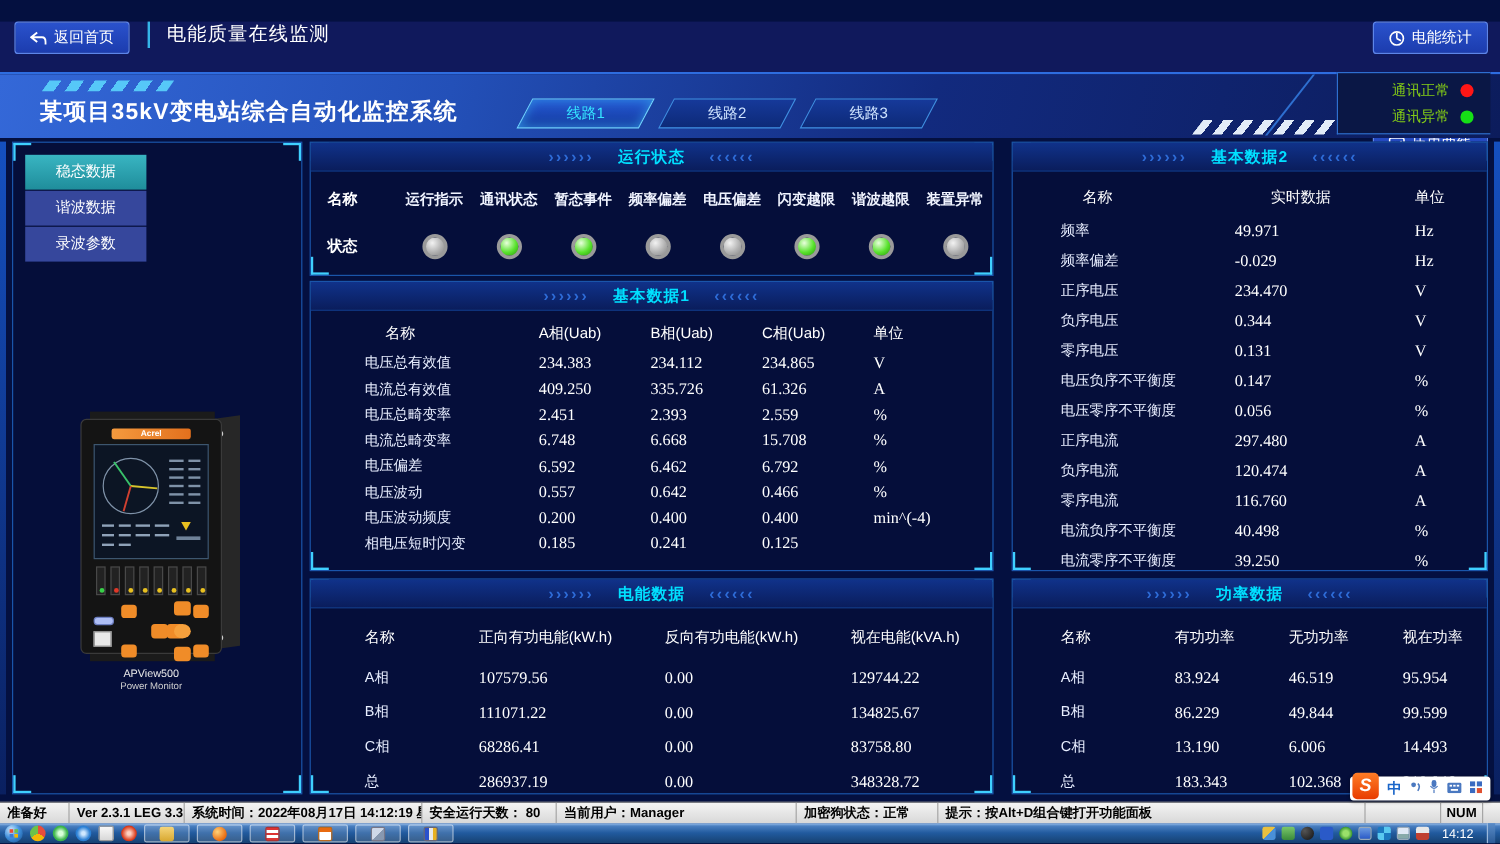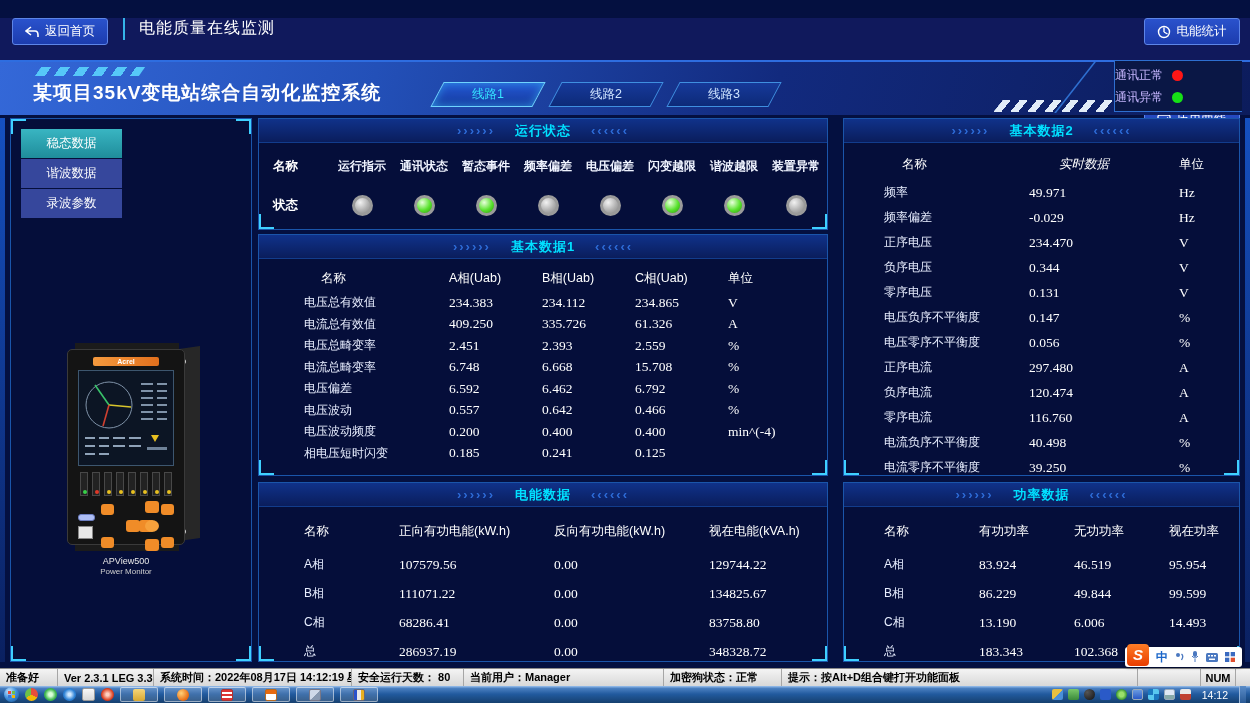--- a/index.html
+++ b/index.html
@@ -42,21 +42,21 @@
   .band-title { position:absolute; left:33px; top:18px; color:#fff; font-size:19px; font-weight:bold; letter-spacing:1px; }
   .tabs { position:absolute; left:437px; top:20px; display:flex; gap:16px; }
   .tab { width:102px; height:25px; transform:skewX(-28deg); background:linear-gradient(180deg,#16399a,#0d2a78);
     border:1px solid #3f8fe0; display:flex; align-items:center; justify-content:center; cursor:pointer; }
   .tab span { transform:skewX(28deg); font-size:12.5px; color:#cfe4ff; }
   .tab.active { background:linear-gradient(180deg,#2458d4,#153b9e); border-color:#6fd4ff; box-shadow:0 0 8px #2f8fe0 inset; }
   .tab.active span { color:#35e4ff; }
   .legend-wing { position:absolute; right:118px; top:0; width:58px; height:51px; border-left:2px solid #2e6fd0; transform:skewX(-38deg); }
   .legend { position:absolute; right:8px; top:-2px; width:128px; height:52px; border:1px solid #2e6fd0; border-right:none;
     background:#0a1745; display:flex; flex-direction:column; justify-content:center; gap:5px; padding-right:14px; }
-  .leg-row { display:flex; align-items:center; justify-content:flex-start; gap:9px; color:#c4b5fd; font-size:12px; }
+  .leg-row { display:flex; align-items:center; justify-content:flex-end; gap:9px; color:#84cc16; font-size:12px; }
   .leg-dot { width:11px; height:11px; border-radius:50%; }
   .hatch { position:absolute; right:140px; top:38px; width:112px; height:12px; transform:skewX(-38deg);
     background:repeating-linear-gradient(90deg,#e2ecf8 0 8px,transparent 8px 17px); }
 
   
   .edge { position:absolute; top:118px; height:544px; width:5px; background:linear-gradient(180deg,#1550c0,#0a2060); }
   .edge.l { left:0; } .edge.r { right:0; }
 
   
   .panel { position:absolute; border:1px solid #1a55aa; background-color:#050e3a;
@@ -78,21 +78,21 @@
   .tr .val { font-family:"Liberation Serif", serif; font-size:13.5px; color:#fff; }
   .tr.th { font-size:12.5px; color:#fff; }
   .b1 .tr { grid-template-columns:190px 93px 93px 93px 1fr; height:21.5px; }
   .b1 .tr.th { height:28px; }
   .b1 .tr > :first-child { padding-left:45px; }
   .b1 .tr.th > :first-child { padding-left:62px; }
   .b2 .tr { grid-template-columns:185px 150px 1fr; height:25px; }
   .b2 .tr.th { height:32px; }
   .b2 .tr > :first-child { padding-left:40px; }
   .b2 .tr.th > :first-child { padding-left:58px; }
-  .b2 .tr.th > :nth-child(2) { padding-left:30px;font-style:italic; }
+  .b2 .tr.th > :nth-child(2) { padding-left:30px; }
   .en .tr { grid-template-columns:140px 155px 155px 1fr; height:29px; }
   .en .tr.th { height:38px; }
   .en .tr > :first-child { padding-left:45px; }
   .en .tr.th > :first-child { padding-left:45px; }
   .pw .tr { grid-template-columns:135px 95px 95px 1fr; height:29px; }
   .pw .tr.th { height:38px; }
   .pw .tr > :first-child { padding-left:40px; }
   .pw .tr.th > :first-child { padding-left:40px; }
   .p-body { padding-top:5px; }
 

